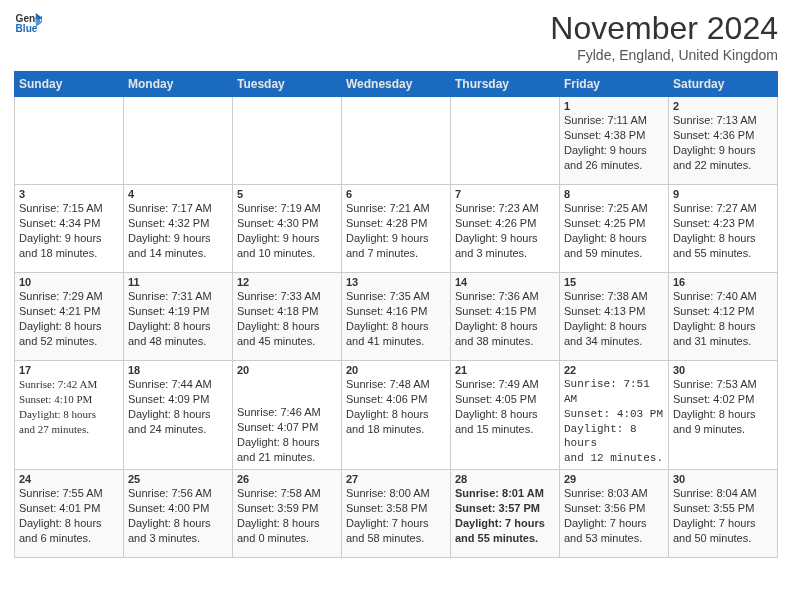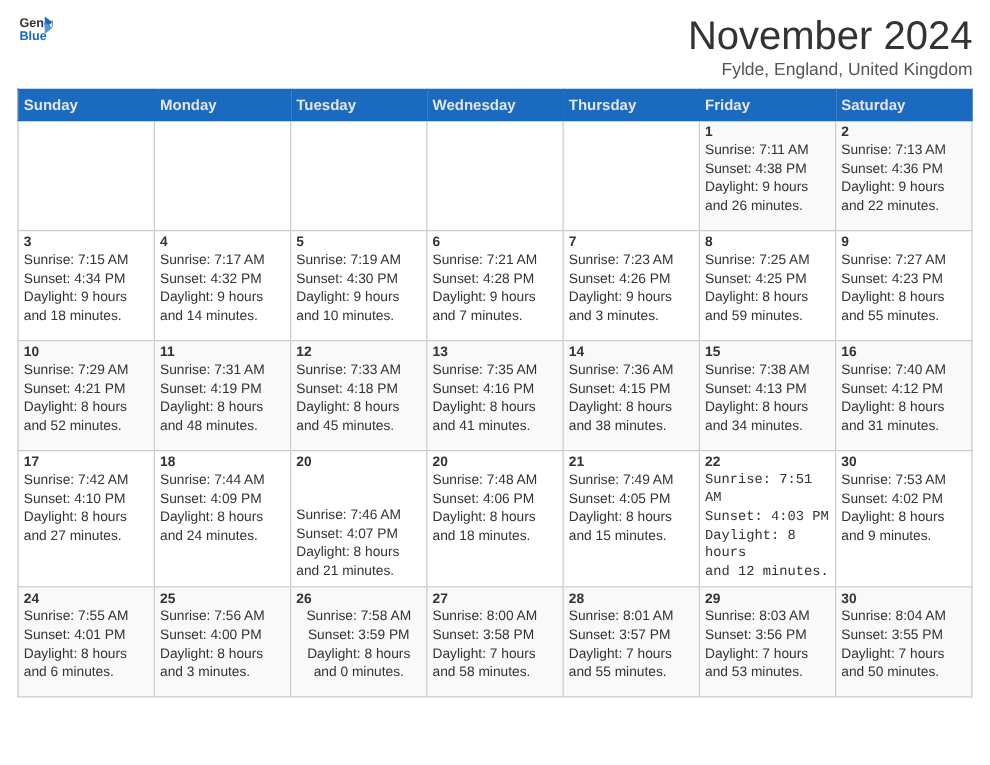--- a/index.html
+++ b/index.html
@@ -233,21 +233,21 @@
             <div class="day-num">16</div>
             <div class="day-info" style="white-space: pre-line;">Sunrise: 7:40 AM
 Sunset: 4:12 PM
 Daylight: 8 hours
 and 31 minutes.</div>
           </td>
         </tr>
         <tr>
           <td>
             <div class="day-num">17</div>
-            <div class="day-info" style="white-space: pre-line;">Sunrise: 7:42 AM
+            <div class="day-info" style="white-space: pre-line; font-family: Liberation Serif, serif;">Sunrise: 7:42 AM
 Sunset: 4:10 PM
 Daylight: 8 hours
 and 27 minutes.</div>
           </td>
           <td>
             <div class="day-num">18</div>
             <div class="day-info" style="white-space: pre-line;">Sunrise: 7:44 AM
 Sunset: 4:09 PM
 Daylight: 8 hours
 and 24 minutes.</div>
@@ -298,35 +298,35 @@
           </td>
           <td>
             <div class="day-num">25</div>
             <div class="day-info" style="white-space: pre-line;">Sunrise: 7:56 AM
 Sunset: 4:00 PM
 Daylight: 8 hours
 and 3 minutes.</div>
           </td>
           <td>
             <div class="day-num">26</div>
-            <div class="day-info" style="white-space: pre-line; text-align: center;">Sunrise: 7:58 AM
+            <div class="day-info" style="white-space: pre-line;">Sunrise: 7:58 AM
 Sunset: 3:59 PM
 Daylight: 8 hours
 and 0 minutes.</div>
           </td>
           <td>
             <div class="day-num">27</div>
             <div class="day-info" style="white-space: pre-line;">Sunrise: 8:00 AM
 Sunset: 3:58 PM
 Daylight: 7 hours
 and 58 minutes.</div>
           </td>
           <td>
             <div class="day-num">28</div>
-            <div class="day-info" style="white-space: pre-line;">Sunrise: 8:01 AM
+            <div class="day-info" style="white-space: pre-line; font-weight: bold;">Sunrise: 8:01 AM
 Sunset: 3:57 PM
 Daylight: 7 hours
 and 55 minutes.</div>
           </td>
           <td>
             <div class="day-num">29</div>
             <div class="day-info" style="white-space: pre-line;">Sunrise: 8:03 AM
 Sunset: 3:56 PM
 Daylight: 7 hours
 and 53 minutes.</div>

